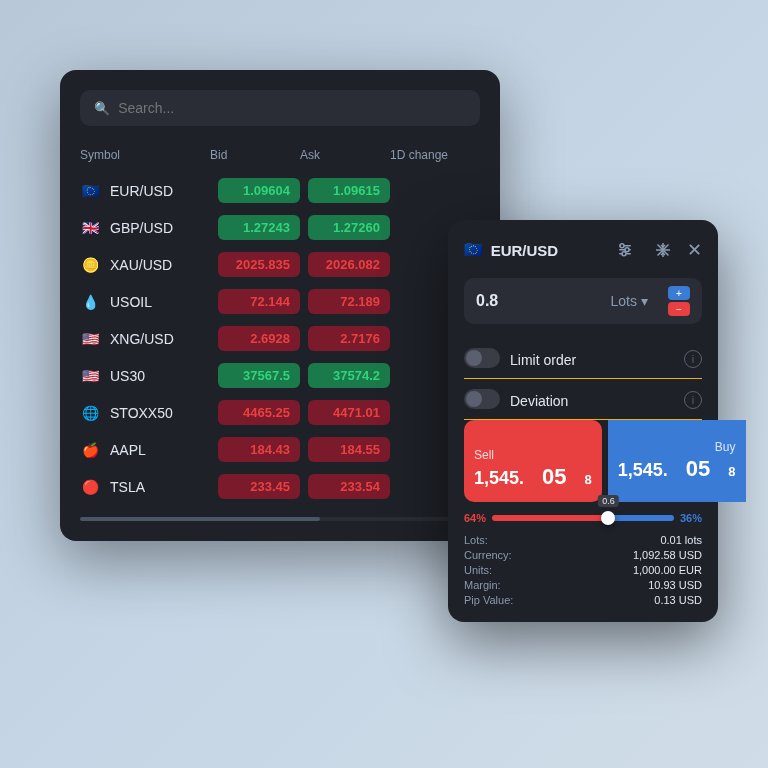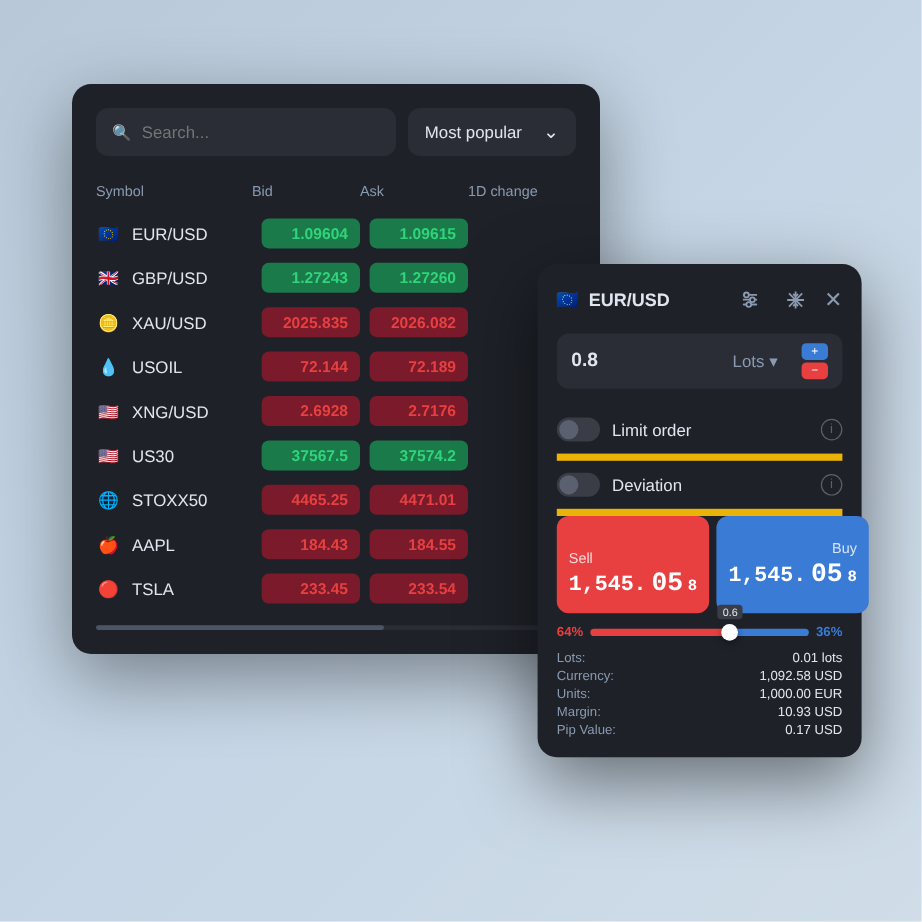--- a/index.html
+++ b/index.html
@@ -267,24 +267,24 @@
       align-items: center;
       justify-content: center;
     }
 
     .lot-btn.minus {
       background: #e84040;
     }
 
     .toggle-row {
       display: flex;
-      align-items: center;
+      align-items: flex-end;
       gap: 10px;
       padding: 10px 0;
-      border-bottom: 6px solid #eab308;
+      border-bottom: 1px solid #eab308;
     }
 
     .toggle-row:last-of-type {
       border-bottom: none;
       margin-bottom: 8px;
     }
 
     .toggle {
       width: 36px;
       height: 20px;
@@ -346,39 +346,38 @@
       font-weight: 500;
       display: block;
       margin-bottom: 2px;
       margin-top: 16px;
     }
 
     .buy-btn {
       flex: 1;
       background: #3a7bd5;
       border: none;
-      border-radius: 10px;
+      border-radius: 0;
       padding: 12px 10px;
       cursor: pointer;
       text-align: right;
     }
 
     .buy-btn .btn-label {
       color: rgba(255,255,255,0.8);
       font-size: 12px;
       font-weight: 500;
       display: block;
       margin-bottom: 2px;
     }
 
     .price-display {
       display: flex;
       align-items: baseline;
-      gap: 4px;
-      font-family: Liberation Mono, monospace;
+      gap: 18px;
     }
 
     .price-main {
       color: white;
       font-size: 18px;
       font-weight: 700;
     }
 
     .slider-row {
       display: flex;
@@ -462,24 +461,20 @@
   </style>
 </head>
 <body>
 
 <div class="instruments-panel">
 
   <div class="search-filter-row">
     <div class="search-box">
       <span class="search-sym"></span>
       <input type="text" placeholder="Search..." style="">
-    </div>
-    <div class="filter-dropdown">
-      <span>Most popular</span>
-      <span class="chevron-down"></span>
     </div>
   </div>
 
   <div class="table-header">
     <span>Symbol</span>
     <span>Bid</span>
     <span>Ask</span>
     <span>1D change</span>
   </div>
 
@@ -667,15 +662,15 @@
   <div class="info-table" id="info-table">
       <span class="info-key">Lots:</span>
       <span class="info-val">0.01 lots</span>
       <span class="info-key">Currency:</span>
       <span class="info-val">1,092.58 USD</span>
       <span class="info-key">Units:</span>
       <span class="info-val">1,000.00 EUR</span>
       <span class="info-key">Margin:</span>
       <span class="info-val">10.93 USD</span>
       <span class="info-key">Pip Value:</span>
-      <span class="info-val">0.17 USD</span>
+      <span class="info-val">0.13 USD</span>
     </div>
 </div>
 
 </body></html>

